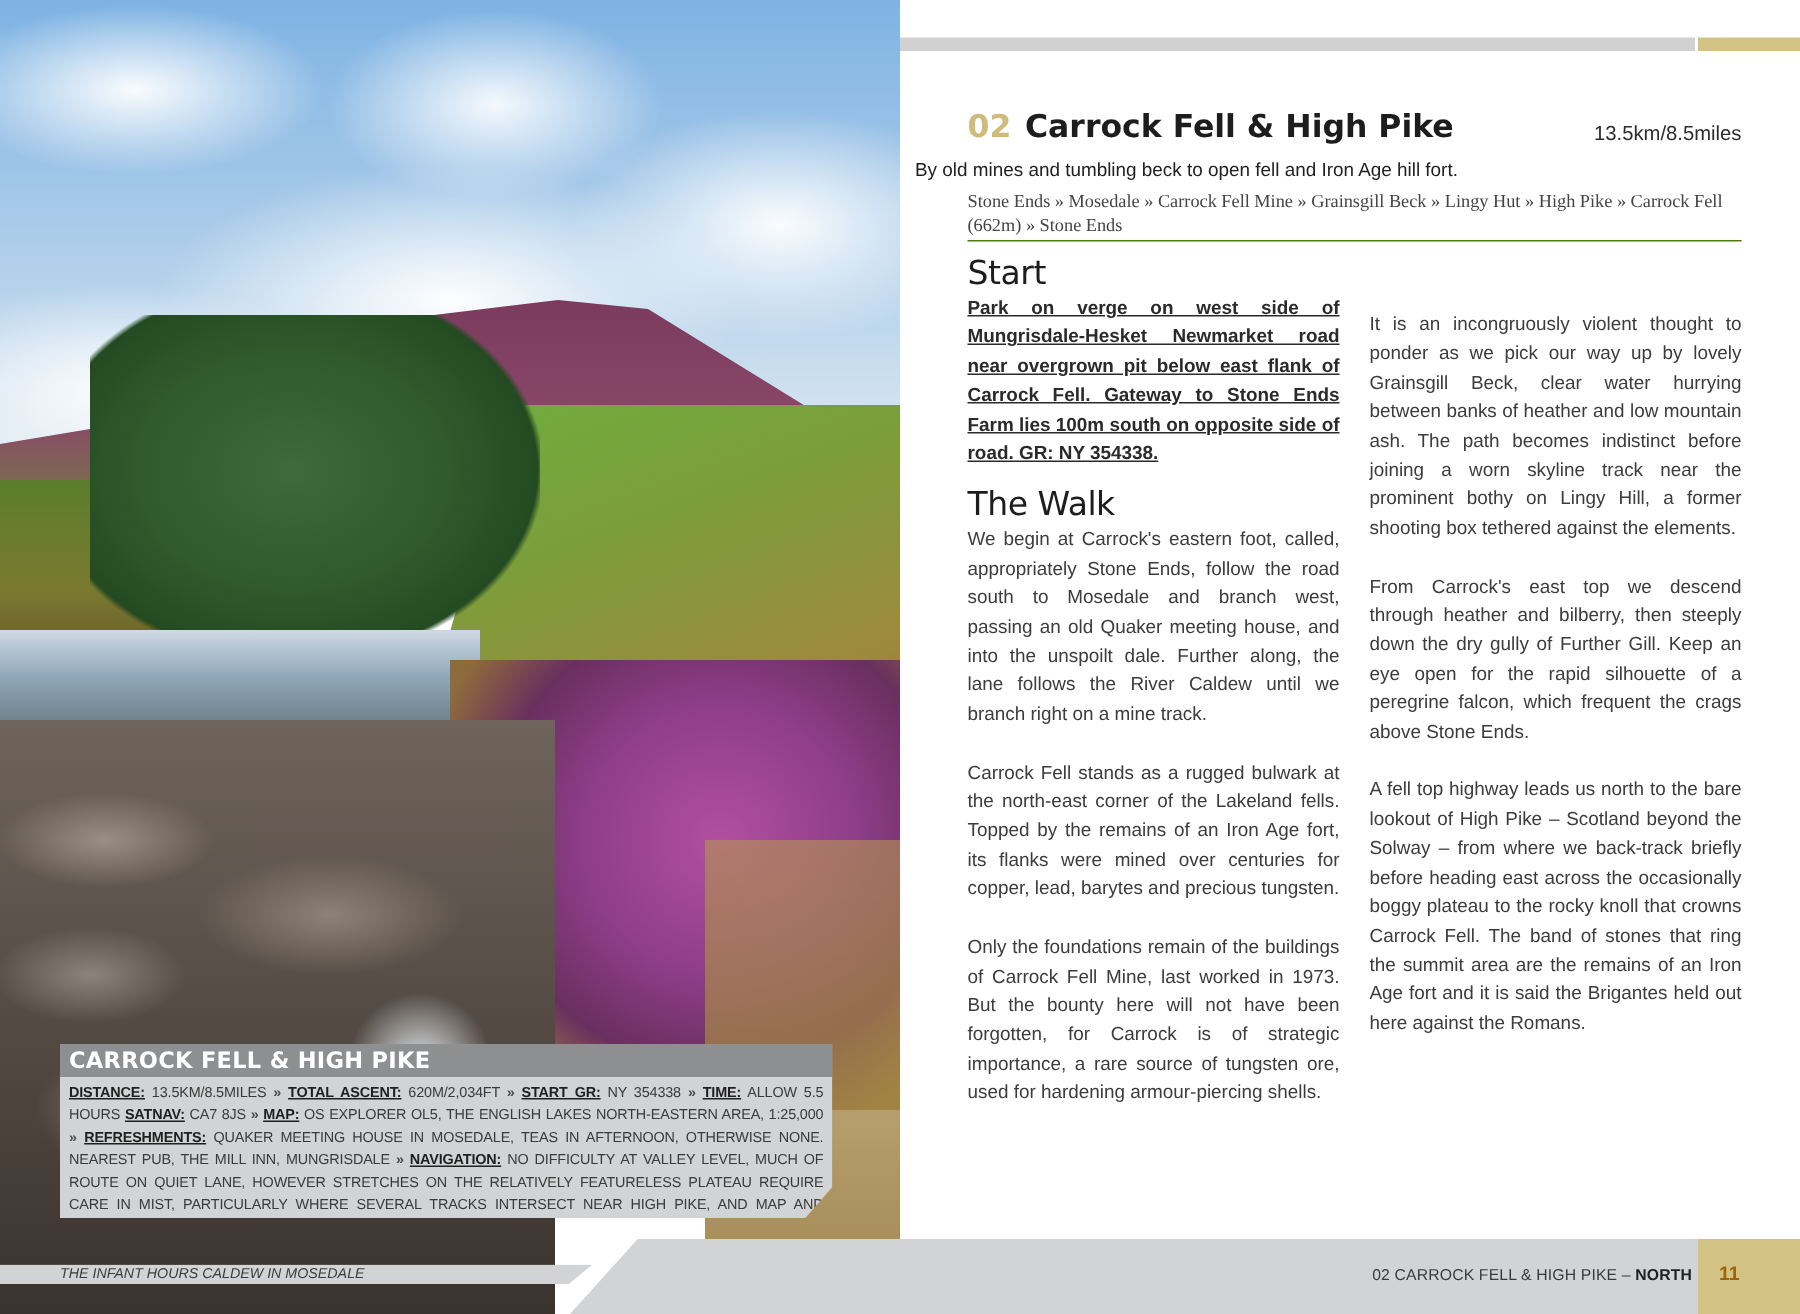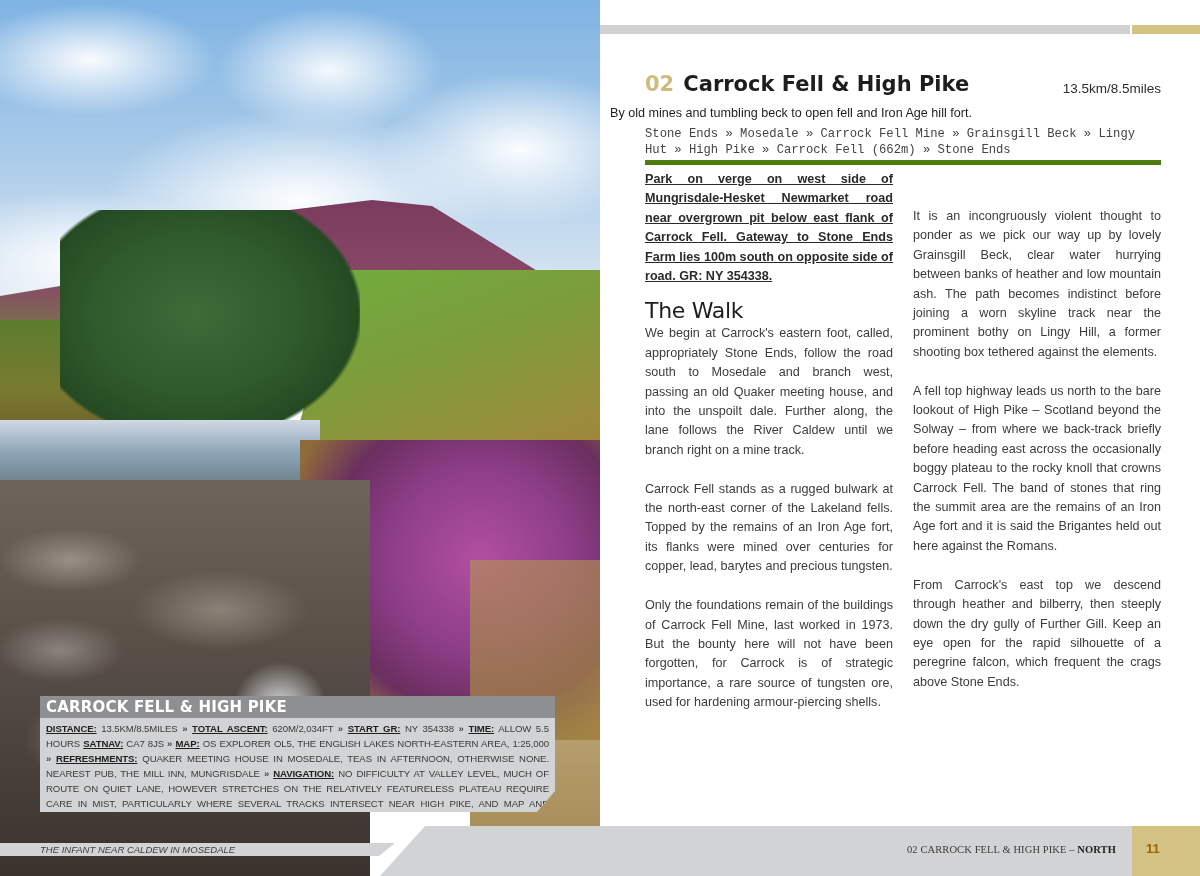--- a/index.html
+++ b/index.html
@@ -115,22 +115,22 @@
   .walk-distance {
     position: absolute; right: 0; top: 9px;
     font-family: "Liberation Sans", sans-serif; font-size: 13.5px; color: #2c2c2c;
   }
   .walk-summary {
     position: absolute; left: 610px; top: 106px; width: 520px;
     font-family: "Liberation Sans", sans-serif; font-size: 12.6px; color: #1f1f1f;
   }
   .walk-route {
     position: absolute; left: 645px; top: 127px; width: 516px;
-    font-family: Liberation Mono, monospace; font-size: 12.2px; line-height: 15.5px; color: #444;
-    padding-bottom: 2px; border-bottom: 5px solid #4d7c0f;
+    font-family: Liberation Serif, serif; font-size: 12.2px; line-height: 15.5px; color: #444;
+    padding-bottom: 2px; border-bottom: 1px solid #4d7c0f;
   }
 
   .col {
     position: absolute; width: 248px;
     font-family: "Liberation Sans", sans-serif; font-size: 12.6px; line-height: 19.4px;
     color: #3c3c3c; text-align: justify;
   }
   .col-left { left: 645px; top: 170px; }
   .col-right { left: 913px; top: 195px; margin-top: 12px; }
   .section-heading {
@@ -141,22 +141,22 @@
   .col p.para { margin-bottom: 19.4px; }
   .walk-heading { margin-top: 0px; }
 
   
   .footer-bar {
     position: absolute; left: 380px; top: 826px; width: 752px; height: 50px;
     background: #d2d3d4;
     clip-path: polygon(6% 0, 100% 0, 100% 100%, 0 100%);
   }
   .footer-text {
-    position: absolute; right: 84px; top: 844px;
-    font-family: Liberation Serif, serif; font-size: 10.5px; color: #3a3a3a; letter-spacing: 0.1px; text-align: center;
+    position: absolute; right: 72px; top: 844px;
+    font-family: Liberation Sans, sans-serif; font-size: 10.5px; color: #3a3a3a; letter-spacing: 0.1px; text-align: center;
   }
   .footer-text b { color: #1f1f1f; }
   .page-num-box {
     position: absolute; left: 1132px; top: 826px; width: 68px; height: 50px; background: #d2c284;
   }
   .page-num {
     position: absolute; left: 1146px; top: 841px;
     font-family: Liberation Sans, sans-serif; font-weight: bold; font-size: 13px; color: #a16207;
   }
 </style>
@@ -196,45 +196,46 @@
     <span>OS EXPLORER OL5, THE ENGLISH LAKES NORTH-EASTERN AREA, 1:25,000</span>
     <span class="sep">»</span>
     <b>REFRESHMENTS:</b>
     <span>QUAKER MEETING HOUSE IN MOSEDALE, TEAS IN AFTERNOON, OTHERWISE NONE. NEAREST PUB, THE MILL INN, MUNGRISDALE</span>
     <span class="sep">»</span>
     <b>NAVIGATION:</b>
     <span>NO DIFFICULTY AT VALLEY LEVEL, MUCH OF ROUTE ON QUIET LANE, HOWEVER STRETCHES ON THE RELATIVELY FEATURELESS PLATEAU REQUIRE CARE IN MIST, PARTICULARLY WHERE SEVERAL TRACKS INTERSECT NEAR HIGH PIKE, AND MAP AND COMPASS WORK MAY BE NECESSARY.</span>
   </div>
 </div>
 
-<div class="caption">THE INFANT NEAR CALDEW IN MOSEDALE</div>
+<div class="caption">THE INFANT HOURS CALDEW IN MOSEDALE</div>
 
 <div class="topbar"></div>
 <div class="topbar-accent"></div>
 
 <div class="walk-header">
   <span class="walk-number">02</span>
   <span class="walk-title">Carrock Fell &amp; High Pike</span>
   <span class="walk-distance">13.5km/8.5miles</span>
 </div>
 <div class="walk-summary">By old mines and tumbling beck to open fell and Iron Age hill fort.</div>
 <div class="walk-route">Stone Ends » Mosedale » Carrock Fell Mine » Grainsgill Beck » Lingy Hut » High Pike » Carrock Fell (662m) » Stone Ends</div>
 
 <div class="col col-left">
+  <h2 class="section-heading">Start</h2>
   <p class="start-text">Park on verge on west side of Mungrisdale-Hesket Newmarket road near overgrown pit below east flank of Carrock Fell. Gateway to Stone Ends Farm lies 100m south on opposite side of road. GR: NY 354338.</p>
   <h2 class="section-heading walk-heading">The Walk</h2>
   <p class="para">We begin at Carrock's eastern foot, called, appropriately Stone Ends, follow the road south to Mosedale and branch west, passing an old Quaker meeting house, and into the unspoilt dale. Further along, the lane follows the River Caldew until we branch right on a mine track.</p>
   <p class="para">Carrock Fell stands as a rugged bulwark at the north-east corner of the Lakeland fells. Topped by the remains of an Iron Age fort, its flanks were mined over centuries for copper, lead, barytes and precious tungsten.</p>
   <p class="para">Only the foundations remain of the buildings of Carrock Fell Mine, last worked in 1973. But the bounty here will not have been forgotten, for Carrock is of strategic importance, a rare source of tungsten ore, used for hardening armour-piercing shells.</p>
 </div>
 
 <div class="col col-right">
   <p class="para">It is an incongruously violent thought to ponder as we pick our way up by lovely Grainsgill Beck, clear water hurrying between banks of heather and low mountain ash. The path becomes indistinct before joining a worn skyline track near the prominent bothy on Lingy Hill, a former shooting box tethered against the elements.</p>
+  <p class="para">From Carrock's east top we descend through heather and bilberry, then steeply down the dry gully of Further Gill. Keep an eye open for the rapid silhouette of a peregrine falcon, which frequent the crags above Stone Ends.</p>
   <p class="para">A fell top highway leads us north to the bare lookout of High Pike – Scotland beyond the Solway – from where we back-track briefly before heading east across the occasionally boggy plateau to the rocky knoll that crowns Carrock Fell. The band of stones that ring the summit area are the remains of an Iron Age fort and it is said the Brigantes held out here against the Romans.</p>
-  <p class="para">From Carrock's east top we descend through heather and bilberry, then steeply down the dry gully of Further Gill. Keep an eye open for the rapid silhouette of a peregrine falcon, which frequent the crags above Stone Ends.</p>
 </div>
 
 <div class="footer-bar"></div>
 <div class="footer-text">
   <span>02 CARROCK FELL &amp; HIGH PIKE –</span>
   <b>NORTH</b>
 </div>
 <div class="page-num-box"></div>
 <div class="page-num">11</div>
 

